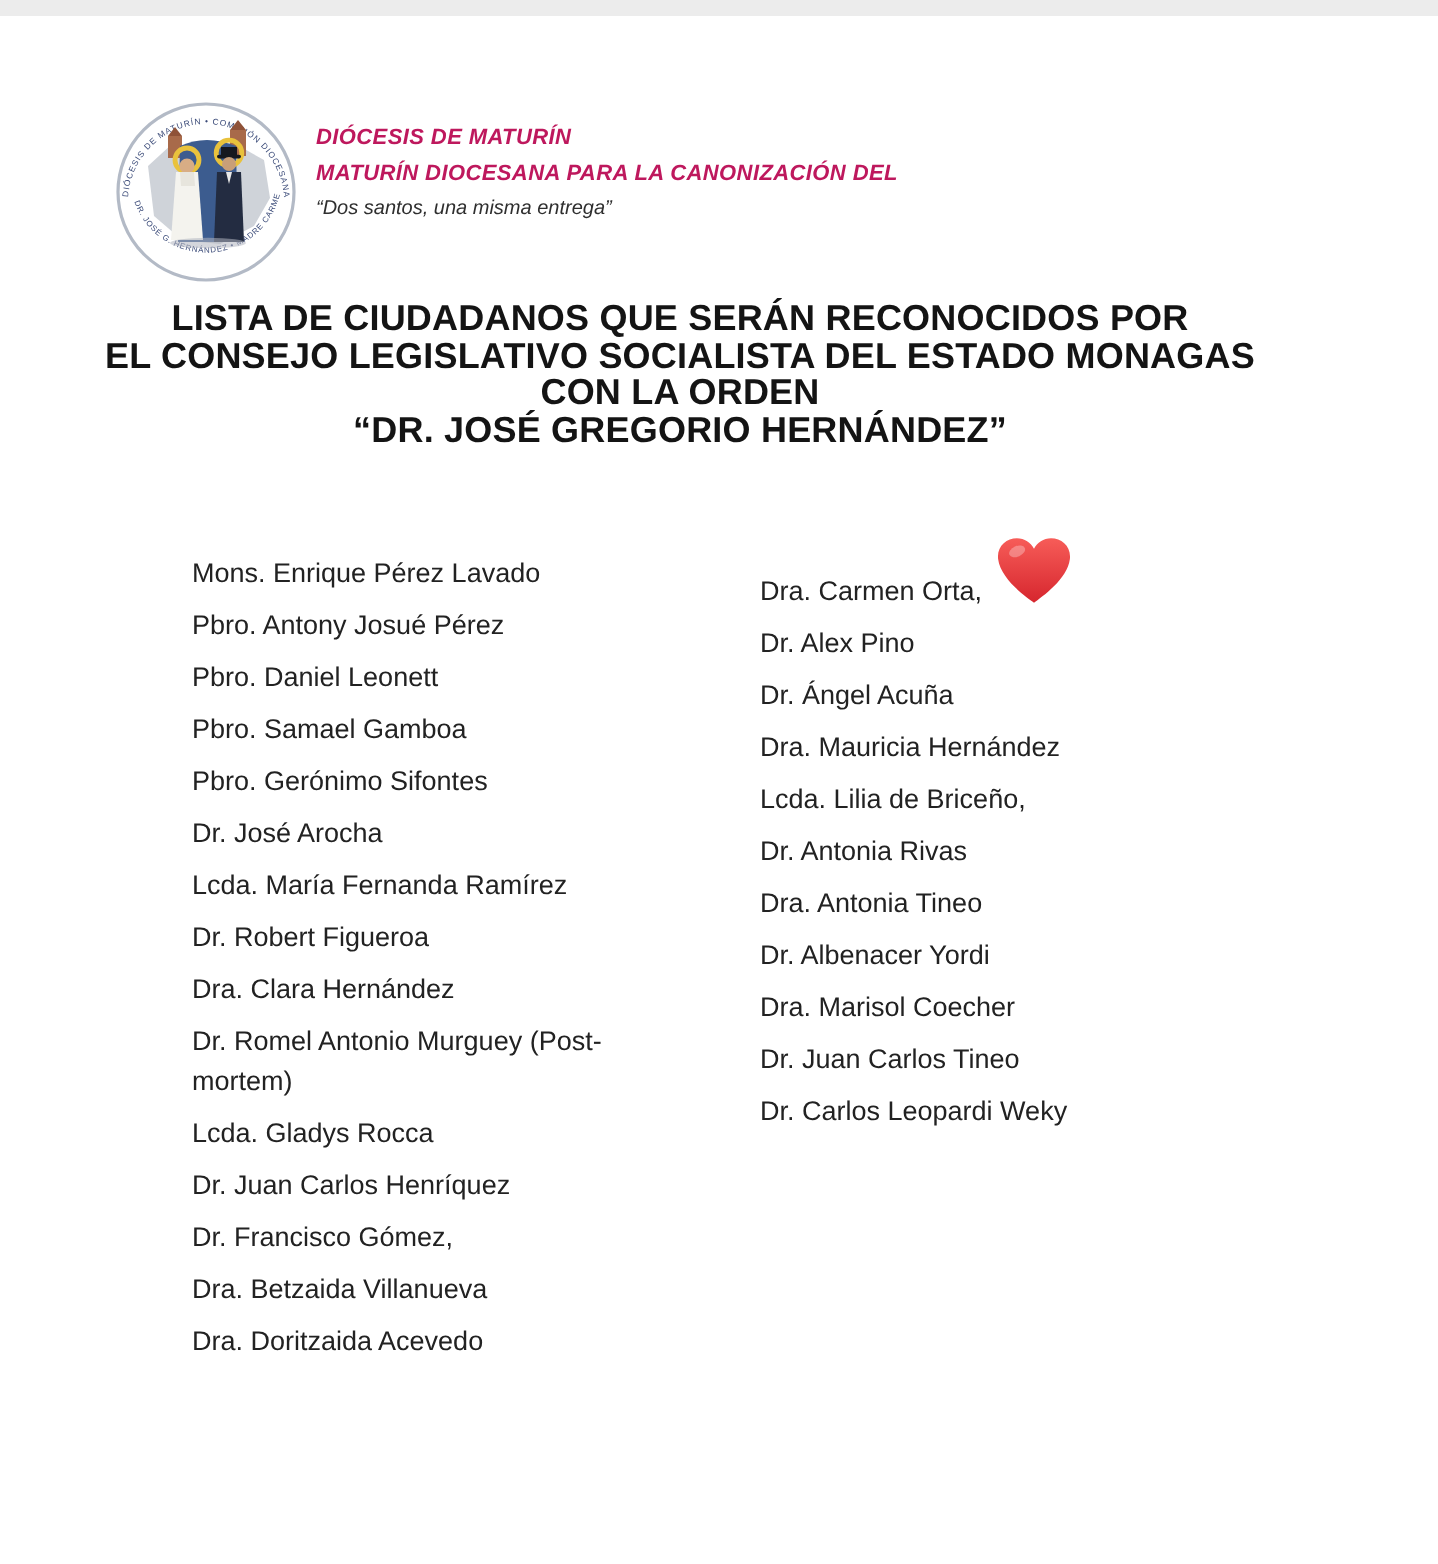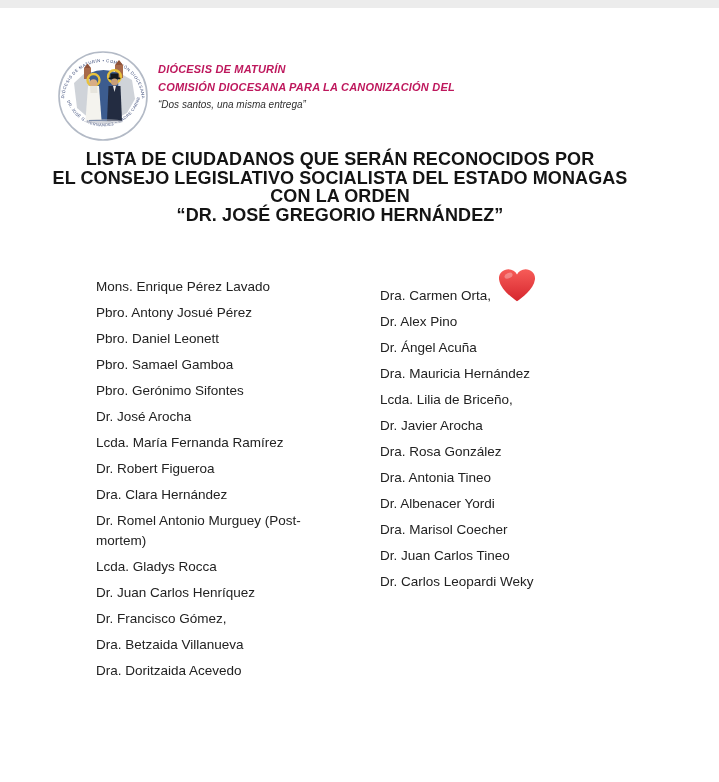--- a/index.html
+++ b/index.html
@@ -127,21 +127,21 @@
       <rect x="51.5" y="30.4" width="12" height="1.8" rx="0.9" fill="#15181f"></rect>
       <circle cx="57.5" cy="35" r="3.5" fill="#c99f78"></circle>
       <path d="M51.5 39 L63.5 39 L65 74 L50 74 Z" fill="#232c41"></path>
       <path d="M56 39 L59 39 L57.5 45 Z" fill="#e9e9e9"></path>
     </g>
     <ellipse cx="47" cy="74.5" rx="19" ry="2.6" fill="#b0b5bf" opacity="0.55"></ellipse>
   </svg>
 
   <header class="header-text">
     <div class="org-line">DIÓCESIS DE MATURÍN</div>
-    <div class="org-line">COMISIÓN DIOCESANA PARA LA CANONIZACIÓN DEL</div>
+    <div class="org-line">MATURÍN DIOCESANA PARA LA CANONIZACIÓN DEL</div>
     <div class="motto">“Dos santos, una misma entrega”</div>
   </header>
 
   <section class="title-block">
     <div class="title-line">LISTA DE CIUDADANOS QUE SERÁN RECONOCIDOS POR</div>
     <div class="title-line">EL CONSEJO LEGISLATIVO SOCIALISTA DEL ESTADO MONAGAS</div>
     <div class="title-line">CON LA ORDEN</div>
     <div class="title-line">“DR. JOSÉ GREGORIO HERNÁNDEZ”</div>
   </section>
 
@@ -170,22 +170,21 @@
           <stop offset="1" stop-color="#d6262e"></stop>
         </linearGradient>
       </defs>
       <path d="M18 31.5 C14 28.6 2.2 20.3 1 10.8 C0.3 4.9 4.9 1 9.9 1 c3.6 0 6.6 2 8.1 5 c1.5 -3 4.5 -5 8.1 -5 c5 0 9.6 3.9 8.9 9.8 C33.8 20.3 22 28.6 18 31.5 Z" fill="url(#heartGrad)"></path>
       <ellipse cx="10" cy="7.2" rx="4" ry="2.5" fill="#ffffff" opacity="0.3" transform="rotate(-24 10 7.2)"></ellipse>
     </svg></li>
       <li class="name-item"><span>Dr. Alex Pino</span></li>
       <li class="name-item"><span>Dr. Ángel Acuña</span></li>
       <li class="name-item"><span>Dra. Mauricia Hernández</span></li>
       <li class="name-item"><span>Lcda. Lilia de Briceño,</span></li>
-      <li class="name-item"><span>Dr. Javier Arocha</span></li>
-      <li class="name-item"><span>Dra. Rosa González</span></li>
+      <li class="name-item"><span>Dr. Antonia Rivas</span></li>
       <li class="name-item"><span>Dra. Antonia Tineo</span></li>
       <li class="name-item"><span>Dr. Albenacer Yordi</span></li>
       <li class="name-item"><span>Dra. Marisol Coecher</span></li>
       <li class="name-item"><span>Dr. Juan Carlos Tineo</span></li>
       <li class="name-item"><span>Dr. Carlos Leopardi Weky</span></li>
     </ul>
 
 </div>
 
 </body></html>

